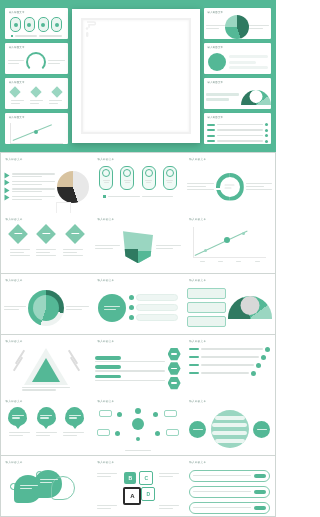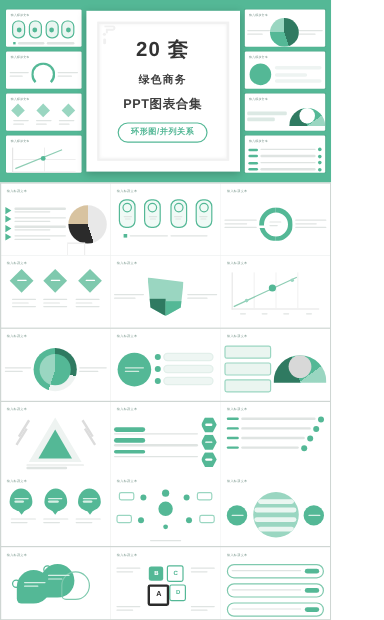--- a/index.html
+++ b/index.html
@@ -199,26 +199,20 @@
 
       </div>
 
       <div class="hero-center">
         <div class="titlecard">
           <svg class="tc-deco" width="12" height="16" viewBox="0 0 12 16">
             <path d="M2 1 h7 a1.4 1.4 0 0 1 0 2.8 h-5 v3" fill="none" stroke="#f0f0f0" stroke-width="1.6"></path>
             <circle cx="2" cy="7.5" r="1.3" fill="#f0f0f0"></circle>
             <rect x="1" y="11" width="2.4" height="5" rx="1.2" fill="#f0f0f0"></rect>
           </svg>
-          <div class="tc-inner">
-            <div class="tc-l1">20 套</div>
-            <div class="tc-l2">绿色商务</div>
-            <div class="tc-l3">PPT图表合集</div>
-            <div class="tc-badge">环形图/并列关系</div>
-          </div>
         </div>
       </div>
 
       <div class="hero-side right">
 
         <div class="mini">
           <div class="mini-hd">输入标题文本</div>
           <div class="mini-body">
             <div class="row" style="height:100%;align-items:center;">
               <div class="stack" style="flex:1;padding-left:2px;">

